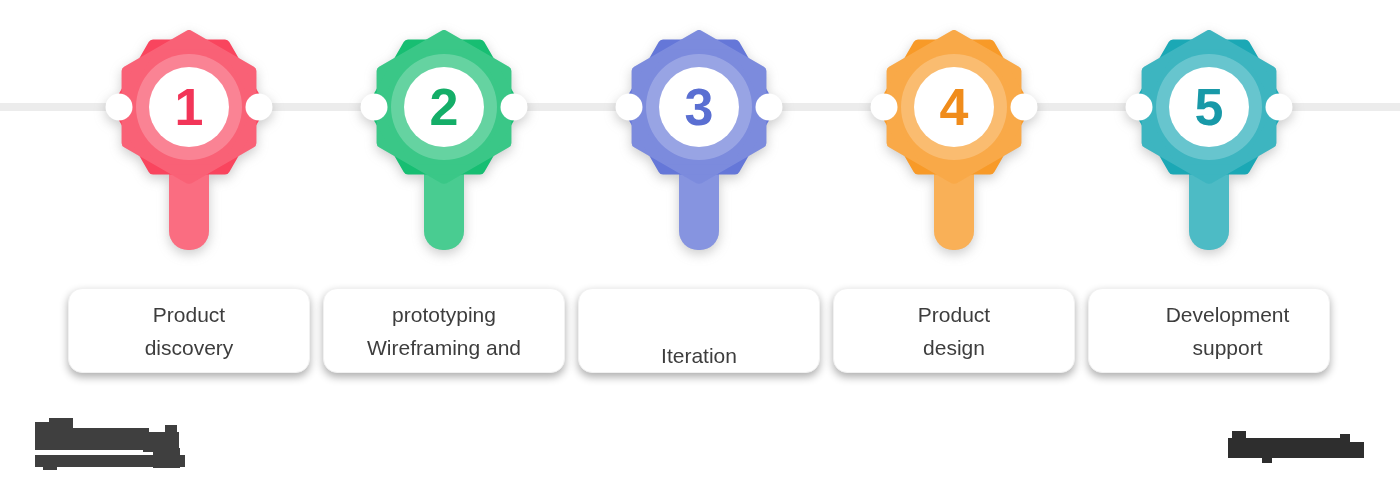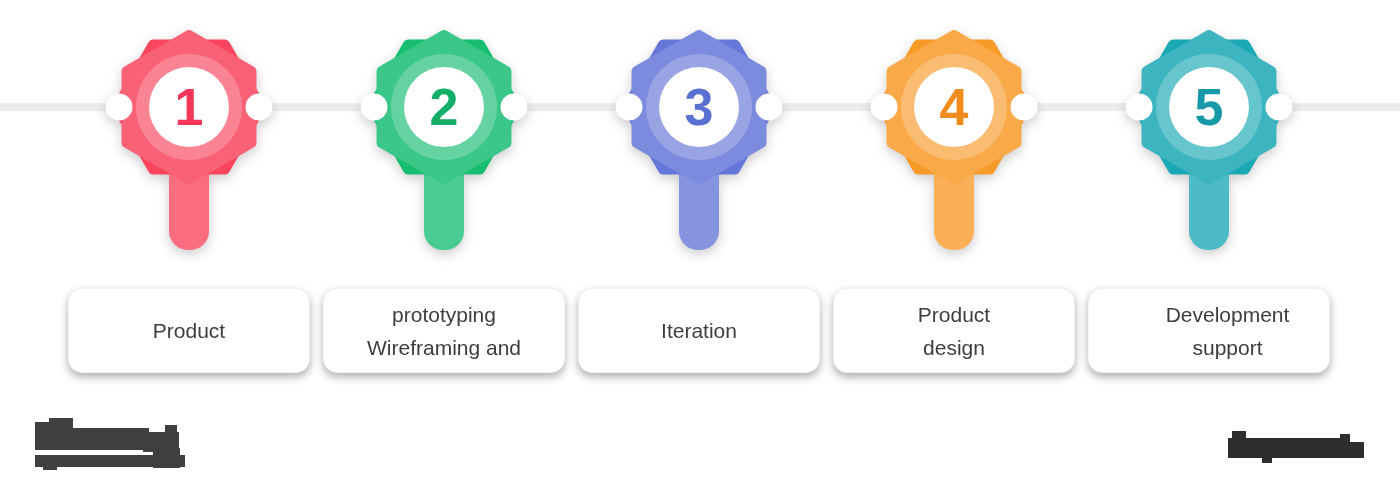--- a/index.html
+++ b/index.html
@@ -164,26 +164,27 @@
       <circle cx="80" cy="80" r="40" fill="#ffffff"></circle>
       <circle cx="10" cy="80" r="13.5" fill="#ffffff"></circle>
       <circle cx="150" cy="80" r="13.5" fill="#ffffff"></circle>
       <text class="num" x="80" y="98" text-anchor="middle" fill="var(--nc)">5</text>
     </svg>
   </div>
     </div>
   <div id="labels">
       <div class="label-card" style="left: 68px;">
         <div class="label-line">Product</div>
+        <div class="label-line">discovery</div>
       </div>
       <div class="label-card" style="left: 323px;">
         <div class="label-line">prototyping</div>
         <div class="label-line">Wireframing and</div>
       </div>
-      <div class="label-card" style="left: 578px;">
+      <div class="label-card" style="left: 578px; justify-content: flex-end;">
         <div class="label-line">Iteration</div>
       </div>
       <div class="label-card" style="left: 833px;">
         <div class="label-line">Product</div>
         <div class="label-line">design</div>
       </div>
       <div class="label-card" style="left: 1088px; padding-left: 37px;">
         <div class="label-line">Development</div>
         <div class="label-line">support</div>
       </div>

